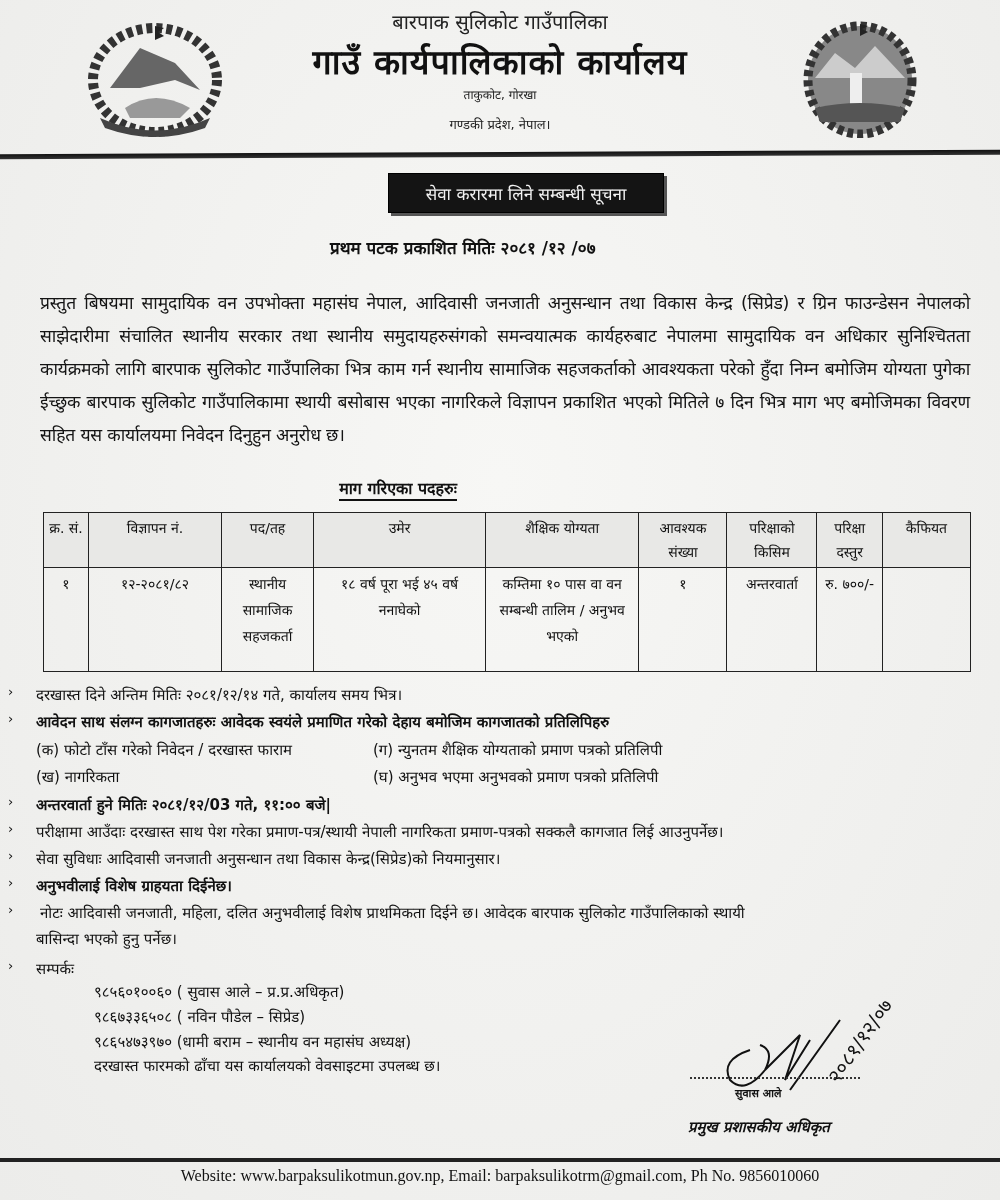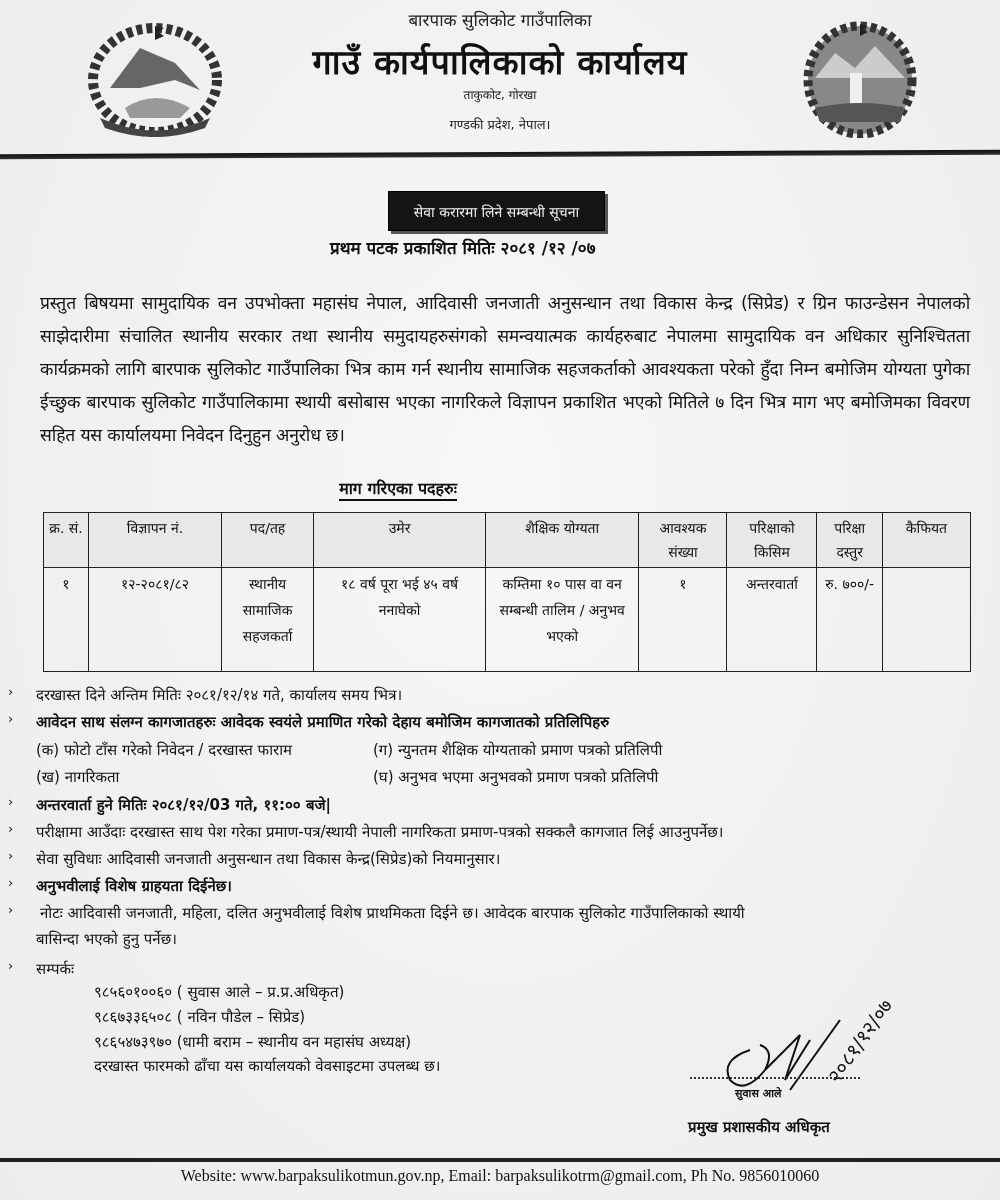--- a/index.html
+++ b/index.html
@@ -7,31 +7,31 @@
     body { font-family: "DejaVu Sans", "Liberation Sans", sans-serif; color: #111; position: relative; }
     .page { position: absolute; left: 0; top: 0; width: 1000px; height: 1200px;
       background: radial-gradient(ellipse at 50% 40%, #f7f7f5 0%, #ececea 100%); }
 
     
     .header { position: absolute; left: 0; top: 0; width: 1000px; height: 155px; }
     .emblem { position: absolute; width: 150px; height: 120px; }
     .emblem.left { left: 80px; top: 18px; }
     .emblem.right { left: 800px; top: 18px; width: 120px; }
     .hdr-text { position: absolute; left: 250px; width: 500px; text-align: center; }
-    .hdr-muni { top: 8px; font-size: 17px; color: #222; }
+    .hdr-muni { top: 8px; font-size: 20px; color: #222; }
     .hdr-office { top: 38px; font-size: 34px; font-weight: bold; color: #111; letter-spacing: 1px; }
     .hdr-addr { top: 86px; font-size: 12px; color: #222; }
     .hdr-province { top: 115px; font-size: 13px; color: #222; }
     .hdr-rule { position: absolute; left: 0; top: 152px; width: 1000px; height: 5px;
       background: linear-gradient(#111, #333); transform: rotate(-0.25deg); }
 
     
-    .notice-box { position: absolute; left: 388px; top: 173px; width: 217px; height: 40px;
-      background: #141414; color: #f2f2f2; font-size: 14px; display: flex; align-items: center;
-      justify-content: center; box-shadow: 3px 3px 0 #555; border: 1px solid #000; margin-top: 18px; }
+    .notice-box { position: absolute; left: 388px; top: 173px; width: 276px; height: 40px;
+      background: #141414; color: #f2f2f2; font-size: 17px; display: flex; align-items: center;
+      justify-content: center; box-shadow: 3px 3px 0 #555; border: 1px solid #000; }
     .published { position: absolute; left: 330px; top: 236px; font-size: 17px; font-weight: bold; }
 
     
     .para { position: absolute; left: 40px; top: 287px; width: 930px; font-size: 17.5px;
       line-height: 33px; text-align: justify; color: #141414; letter-spacing: -0.2px; }
 
     .subhead { position: absolute; left: 0; width: 796px; top: 477px; text-align: center;
       font-size: 16px; font-weight: bold; }
     .subhead span { border-bottom: 2px solid #111; padding-bottom: 1px; }
 
@@ -49,21 +49,21 @@
     .b-text { position: absolute; left: 28px; }
     .sub-item { position: absolute; white-space: nowrap; }
 
     .contacts { position: absolute; left: 94px; top: 980px; font-size: 15px; line-height: 25px; }
     .form-note { position: absolute; left: 94px; top: 1055px; font-size: 15px; }
 
     
     .sig { position: absolute; left: 690px; top: 990px; width: 250px; height: 130px; }
     .sig-line { position: absolute; left: 690px; top: 1077px; width: 170px; border-bottom: 2px dotted #333; }
     .sig-name { position: absolute; left: 735px; top: 1085px; font-size: 11px; font-weight: bold; }
-    .sig-title { position: absolute; left: 688px; top: 1116px; font-size: 15px; font-weight: bold; }
+    .sig-title { position: absolute; left: 688px; top: 1116px; font-size: 15px; font-weight: bold; font-style: italic; }
 
     
     .foot-rule { position: absolute; left: 0; top: 1158px; width: 1000px; height: 4px; background: #222; }
     .footer { position: absolute; left: 0; top: 1167px; width: 1000px; text-align: center;
       font-family: "Liberation Serif", "DejaVu Serif", serif; font-size: 16px; color: #111; }
   </style>
 </head>
 <body>
 
 <div class="page">

